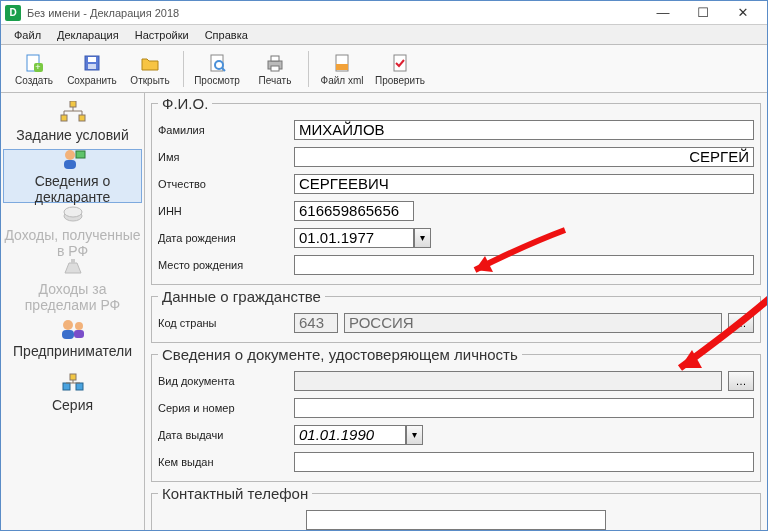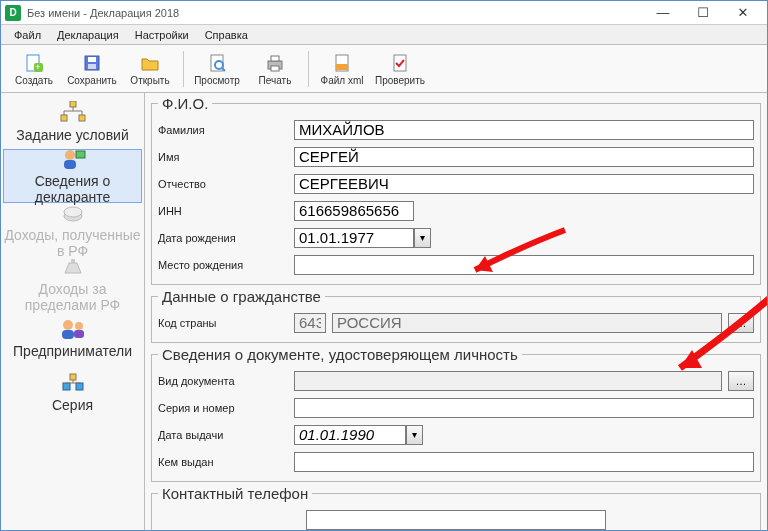--- a/index.html
+++ b/index.html
@@ -324,21 +324,21 @@
   <div class="form" style="position:relative;">
 
     <fieldset class="grp">
       <legend>Ф.И.О.</legend>
       <div class="row">
         <span class="lbl">Фамилия</span>
         <input type="text" style="flex: 1 1 0%;" value="МИХАЙЛОВ">
       </div>
       <div class="row">
         <span class="lbl">Имя</span>
-        <input type="text" style="flex: 1 1 0%;" value="СЕРГЕЙ">
+        <input type="text" style="flex: 1 1 0%; text-align: right;" value="СЕРГЕЙ">
       </div>
       <div class="row">
         <span class="lbl">Отчество</span>
         <input type="text" style="flex: 1 1 0%;" value="СЕРГЕЕВИЧ">
       </div>
       <div class="row">
         <span class="lbl">ИНН</span>
         <input type="text" style="width: 120px;" value="616659865656">
       </div>
       <div class="row">
@@ -353,21 +353,21 @@
       <div class="row">
         <span class="lbl">Место рождения</span>
         <input type="text" style="flex: 1 1 0%;" value="">
       </div>
     </fieldset>
 
     <fieldset class="grp">
       <legend>Данные о гражданстве</legend>
       <div class="row">
         <span class="lbl">Код страны</span>
-        <input type="text" readonly="" style="width: 32px;" value="643">
+        <input type="text" readonly="" style="width: 44px;" value="643">
         <input type="text" readonly="" style="flex: 1 1 0%;" value="РОССИЯ">
         <div class="elbtn">
           <span>…</span>
         </div>
       </div>
     </fieldset>
 
     <fieldset class="grp">
       <legend>Сведения о документе, удостоверяющем личность</legend>
       <div class="row">

